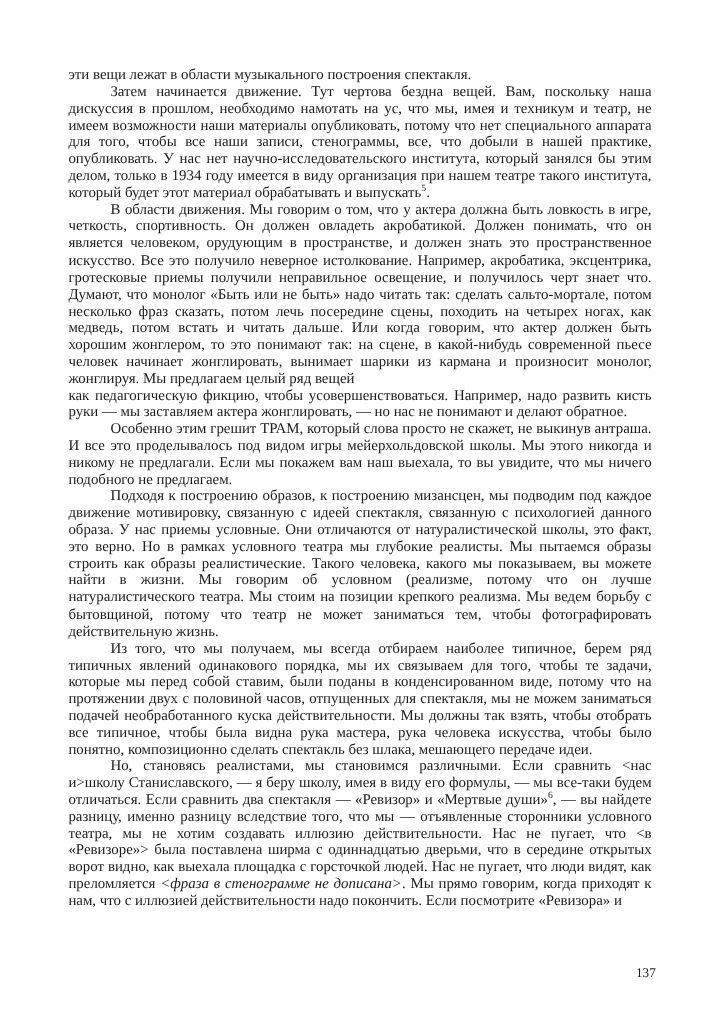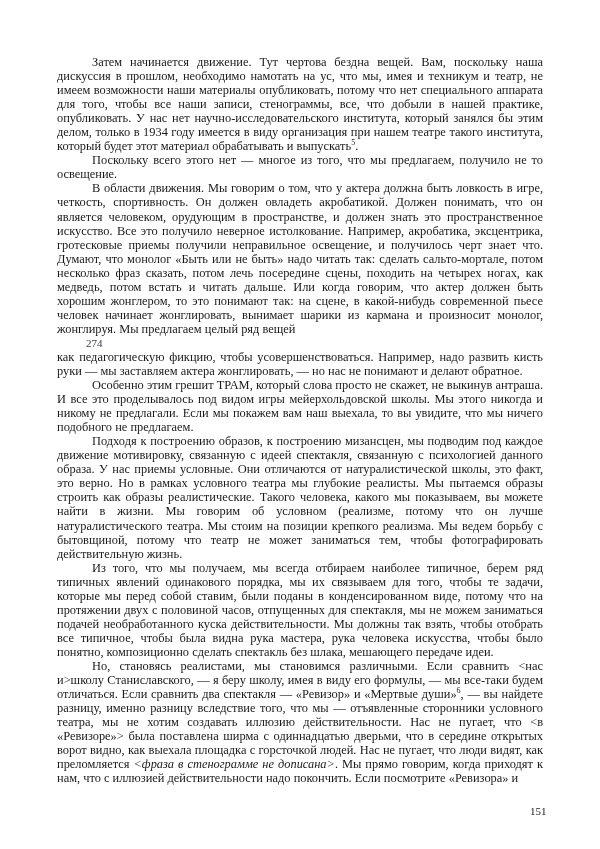--- a/index.html
+++ b/index.html
@@ -35,33 +35,32 @@
     top: 805px;
     font-family: "Liberation Serif", "DejaVu Serif", serif;
     font-size: 11px;
     color: #1a1a1a;
   }
 </style>
 </head>
 <body>
 
 <div class="page">
+  <p class="noindent">эти вещи лежат в области музыкального построения спектакля.</p>
 
   <p class="indent"><span>Затем начинается движение. Тут чертова бездна вещей. Вам, поскольку наша дискуссия в прошлом, необходимо намотать на ус, что мы, имея и техникум и театр, не имеем возможности наши материалы опубликовать, потому что нет специального аппарата для того, чтобы все наши записи, стенограммы, все, что добыли в нашей практике, опубликовать. У нас нет научно-исследовательского института, который занялся бы этим делом, только в 1934 году имеется в виду организация при нашем театре такого института, который будет этот материал обрабатывать и выпускать</span><sup>5</sup><span>.</span></p>
 
-  <p class="indent">Поскольку всего этого нет — многое из того, что мы предлагаем, получило не то освещение.</p>
 
   <p class="indent">В области движения. Мы говорим о том, что у актера должна быть ловкость в игре, четкость, спортивность. Он должен овладеть акробатикой. Должен понимать, что он является человеком, орудующим в пространстве, и должен знать это пространственное искусство. Все это получило неверное истолкование. Например, акробатика, эксцентрика, гротесковые приемы получили неправильное освещение, и получилось черт знает что. Думают, что монолог «Быть или не быть» надо читать так: сделать сальто-мортале, потом несколько фраз сказать, потом лечь посередине сцены, походить на четырех ногах, как медведь, потом встать и читать дальше. Или когда говорим, что актер должен быть хорошим жонглером, то это понимают так: на сцене, в какой-нибудь современной пьесе человек начинает жонглировать, вынимает шарики из кармана и произносит монолог, жонглируя. Мы предлагаем целый ряд вещей</p>
 
-  <div class="marker">274</div>
 
   <p class="noindent">как педагогическую фикцию, чтобы усовершенствоваться. Например, надо развить кисть руки — мы заставляем актера жонглировать, — но нас не понимают и делают обратное.</p>
 
   <p class="indent">Особенно этим грешит ТРАМ, который слова просто не скажет, не выкинув антраша. И все это проделывалось под видом игры мейерхольдовской школы. Мы этого никогда и никому не предлагали. Если мы покажем вам наш выехала, то вы увидите, что мы ничего подобного не предлагаем.</p>
 
   <p class="indent">Подходя к построению образов, к построению мизансцен, мы подводим под каждое движение мотивировку, связанную с идеей спектакля, связанную с психологией данного образа. У нас приемы условные. Они отличаются от натуралистической школы, это факт, это верно. Но в рамках условного театра мы глубокие реалисты. Мы пытаемся образы строить как образы реалистические. Такого человека, какого мы показываем, вы можете найти в жизни. Мы говорим об условном (реализме, потому что он лучше натуралистического театра. Мы стоим на позиции крепкого реализма. Мы ведем борьбу с бытовщиной, потому что театр не может заниматься тем, чтобы фотографировать действительную жизнь.</p>
 
   <p class="indent">Из того, что мы получаем, мы всегда отбираем наиболее типичное, берем ряд типичных явлений одинакового порядка, мы их связываем для того, чтобы те задачи, которые мы перед собой ставим, были поданы в конденсированном виде, потому что на протяжении двух с половиной часов, отпущенных для спектакля, мы не можем заниматься подачей необработанного куска действительности. Мы должны так взять, чтобы отобрать все типичное, чтобы была видна рука мастера, рука человека искусства, чтобы было понятно, композиционно сделать спектакль без шлака, мешающего передаче идеи.</p>
 
   <p class="indent"><span>Но, становясь реалистами, мы становимся различными. Если сравнить &lt;нас и&gt;школу Станиславского, — я беру школу, имея в виду его формулы, — мы все-таки будем отличаться. Если сравнить два спектакля — «Ревизор» и «Мертвые души»</span><sup>6</sup><span>, — вы найдете разницу, именно разницу вследствие того, что мы — отъявленные сторонники условного театра, мы не хотим создавать иллюзию действительности. Нас не пугает, что &lt;в «Ревизоре»&gt; была поставлена ширма с одиннадцатью дверьми, что в середине открытых ворот видно, как выехала площадка с горсточкой людей. Нас не пугает, что люди видят, как преломляется </span><em>&lt;фраза в стенограмме не дописана&gt;</em><span>. Мы прямо говорим, когда приходят к нам, что с иллюзией действительности надо покончить. Если посмотрите «Ревизора» и</span></p>
 </div>
 
-<div class="page-number">151</div>
+<div class="page-number">137</div>
 
 </body></html>

